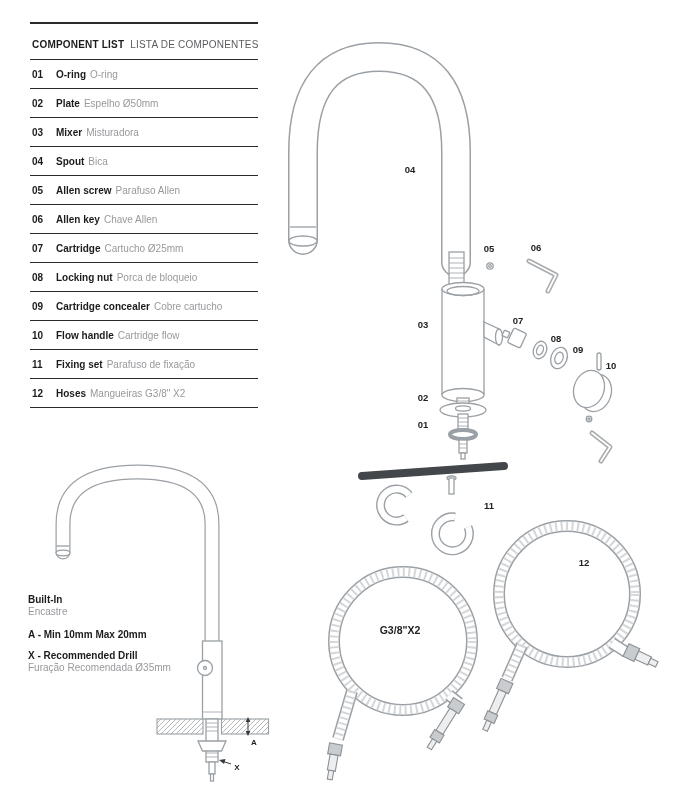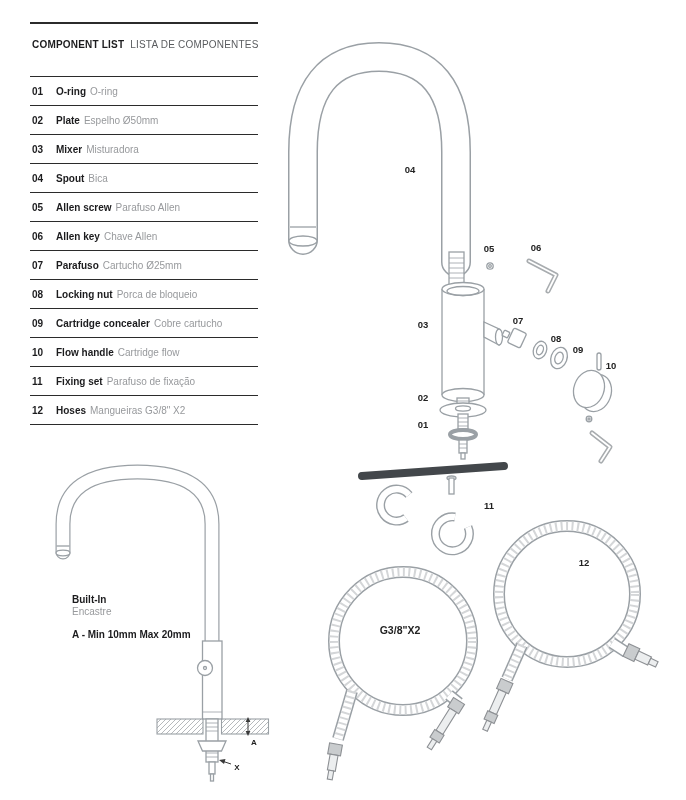--- a/index.html
+++ b/index.html
@@ -13,38 +13,38 @@
     color: #1c1c1e;
   }
   .abs { position: absolute; }
 
   
   .clist {
     position: absolute; left: 30px; top: 22px; width: 228px;
     border-top: 2px solid #2b2b2b;
   }
   .clist-head {
-    padding: 15px 2px 26px 2px;
+    padding: 15px 2px 9px 2px;
     border-bottom: 1.5px solid #2b2b2b;
     font-size: 10px; letter-spacing: .2px; white-space: nowrap;
   }
   .h-en { font-weight: bold; color:#1c1c1e; }
   .h-pt { color:#5a5c5f; margin-left: 3px; }
   .cl-row {
     display: flex; align-items: baseline;
     padding: 8.5px 2px;
     border-bottom: 1.2px solid #2b2b2b;
     font-size: 10px; white-space: nowrap;
   }
   .cl-num { font-weight: bold; width: 24px; flex: none; color:#1c1c1e; }
   .cl-en  { font-weight: bold; color:#1c1c1e; margin-right: 4px; }
   .cl-pt  { color:#97999c; }
 
   
-  .note { position:absolute; left:28px; font-size:10px; line-height:1.18; white-space:nowrap;margin-left:44px; }
+  .note { position:absolute; left:28px; font-size:10px; line-height:1.18; white-space:nowrap; }
   .n-bold { font-weight:bold; color:#1c1c1e; }
   .n-gray { color:#97999c;text-align:center; }
 
   
   .t-out { fill:none; stroke:#9aa0a5; stroke-width:30; stroke-linecap:round; }
   .t-in  { fill:none; stroke:#ffffff; stroke-width:27; stroke-linecap:round; }
   .s-out { fill:none; stroke:#9aa0a5; stroke-width:15; stroke-linecap:round; }
   .s-in  { fill:none; stroke:#ffffff; stroke-width:12.6; stroke-linecap:round; }
   .h-out { fill:none; stroke:#9aa0a5; stroke-width:12; }
   .h-in  { fill:none; stroke:#ffffff; stroke-width:9; }
@@ -102,21 +102,21 @@
       <span class="cl-en">Allen screw</span>
       <span class="cl-pt">Parafuso Allen</span>
     </div>
     <div class="cl-row">
       <span class="cl-num">06</span>
       <span class="cl-en">Allen key</span>
       <span class="cl-pt">Chave Allen</span>
     </div>
     <div class="cl-row">
       <span class="cl-num">07</span>
-      <span class="cl-en">Parafuso</span>
+      <span class="cl-en">Cartridge</span>
       <span class="cl-pt">Cartucho Ø25mm</span>
     </div>
     <div class="cl-row">
       <span class="cl-num">08</span>
       <span class="cl-en">Locking nut</span>
       <span class="cl-pt">Porca de bloqueio</span>
     </div>
     <div class="cl-row">
       <span class="cl-num">09</span>
       <span class="cl-en">Cartridge concealer</span>
@@ -138,20 +138,24 @@
       <span class="cl-pt">Mangueiras G3/8" X2</span>
     </div>
   </section>
 
   <div class="note" style="top:594px">
     <div class="n-bold">Built-In</div>
     <div class="n-gray">Encastre</div>
   </div>
   <div class="note" style="top:629px">
     <div class="n-bold">A - Min 10mm Max 20mm</div>
+  </div>
+  <div class="note" style="top:650px">
+    <div class="n-bold">X - Recommended Drill</div>
+    <div class="n-gray">Furação Recomendada Ø35mm</div>
   </div>
 
   <svg class="abs" style="left:28px; top:455px" width="242" height="345" viewBox="28 455 242 345">
     <defs>
       <pattern id="hatch" patternUnits="userSpaceOnUse" width="5" height="5">
         <path d="M0 5 L5 0" stroke="#b6b9bc" stroke-width="1" fill="none"></path>
       </pattern>
     </defs>
 
     <g>

